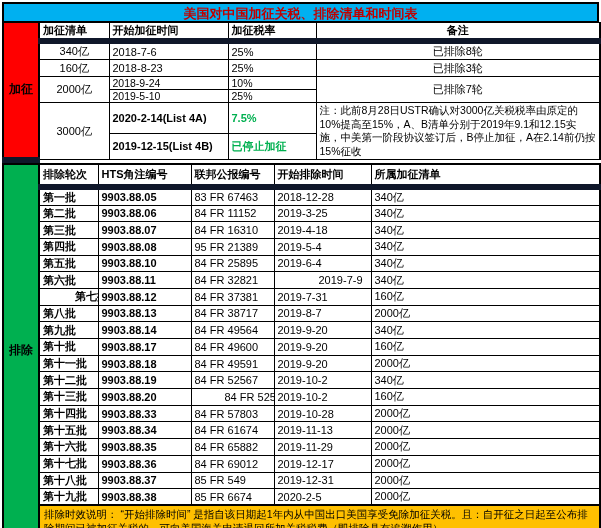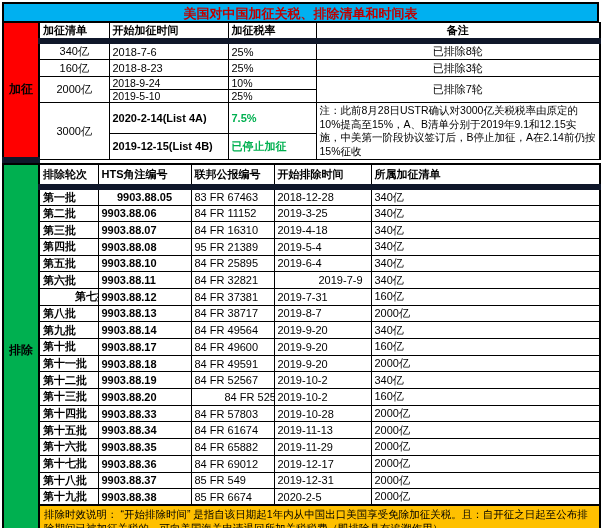--- a/index.html
+++ b/index.html
@@ -127,21 +127,21 @@
       <tr class="hdr h17b">
         <td class="lbl grn" rowspan="21">排除</td>
         <th>排除轮次</th>
         <th>HTS角注编号</th>
         <th>联邦公报编号</th>
         <th>开始排除时间</th>
         <th>所属加征清单</th>
       </tr>
       <tr>
           <td class="b" style="height: 16.7px;">第一批</td>
-          <td class="b" style="height: 16.7px; text-align: center;">9903.88.05</td>
+          <td class="b" style="height: 16.7px;">9903.88.05</td>
           <td style="height: 16.7px;">83 FR 67463</td>
           <td style="height: 16.7px;">2018-12-28</td>
           <td style="height: 16.7px;">340亿</td>
         </tr>
         <tr>
           <td class="b" style="height: 16.7px;">第二批</td>
           <td class="b" style="height: 16.7px;">9903.88.06</td>
           <td style="height: 16.7px;">84 FR 11152</td>
           <td style="height: 16.7px;">2019-3-25</td>
           <td style="height: 16.7px;">340亿</td>

